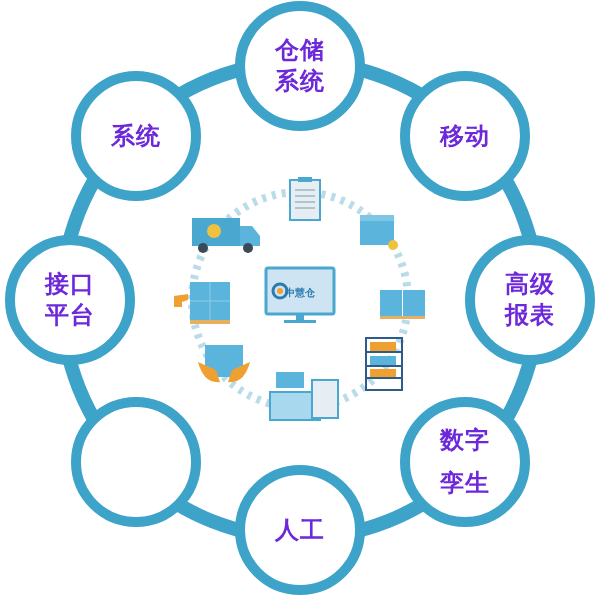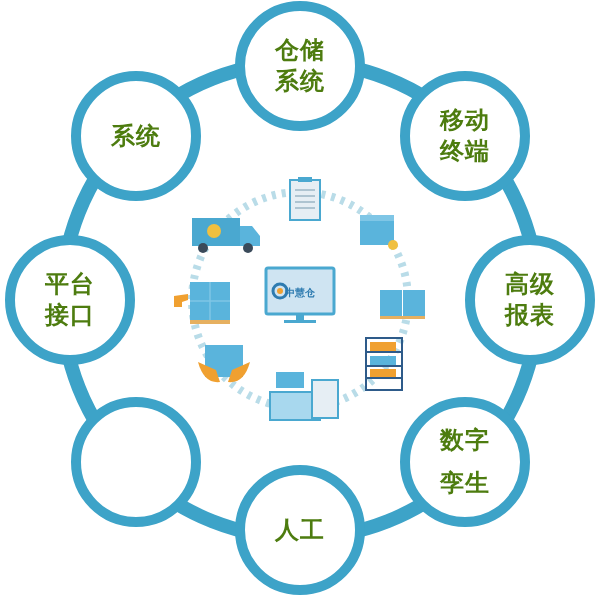--- a/index.html
+++ b/index.html
@@ -2,21 +2,21 @@
 <html><head>
 <meta charset="utf-8">
 <style>
   html, body { margin: 0; padding: 0; background: #ffffff; }
   body { width: 600px; height: 598px; position: relative; overflow: hidden;
          font-family: "DejaVu Sans", "Liberation Sans", sans-serif; }
   svg.bg { position: absolute; left: 0; top: 0; }
   .node { position: absolute; width: 110px; height: 110px; border-radius: 50%;
           display: flex; flex-direction: column; align-items: center; justify-content: center;
           cursor: pointer; }
-  .node span { display: block; color: #4d7c0f; font-weight: bold; font-size: 24px; line-height: 31px;
+  .node span { display: block; color: #6d28d9; font-weight: bold; font-size: 24px; line-height: 31px;
                letter-spacing: 1px; text-align: right; }
   .logo-text { position: absolute; left: 285px; top: 286px; font-size: 10px; font-weight: bold; color: #2e7bb0; }
 </style>
 </head>
 <body>
 
 <svg class="bg" width="600" height="598" viewBox="0 0 600 598">
 
   <circle cx="300" cy="300" r="238" fill="none" stroke="#3da3c8" stroke-width="14"></circle>
 
@@ -104,34 +104,33 @@
 </svg>
 
 <span class="logo-text">中慧仓</span>
 
 <div class="node" style="left:245px;top:11px;">
   <span>仓储</span>
   <span>系统</span>
 </div>
 <div class="node" style="left:410px;top:81px;">
   <span>移动</span>
-  <span>终端</span>
 </div>
 <div class="node" style="left:475px;top:245px;">
   <span>高级</span>
   <span>报表</span>
 </div>
 <div class="node" style="left:410px;top:407px;gap:12px;">
   <span>数字</span>
   <span>孪生</span>
 </div>
 <div class="node" style="left:245px;top:475px;">
   <span>人工</span>
 </div>
 <div class="node" style="left:81px;top:407px;">
 </div>
 <div class="node" style="left:15px;top:245px;">
+  <span>接口</span>
   <span>平台</span>
-  <span>接口</span>
 </div>
 <div class="node" style="left:81px;top:81px;">
   <span>系统</span>
 </div>
 
 </body></html>

